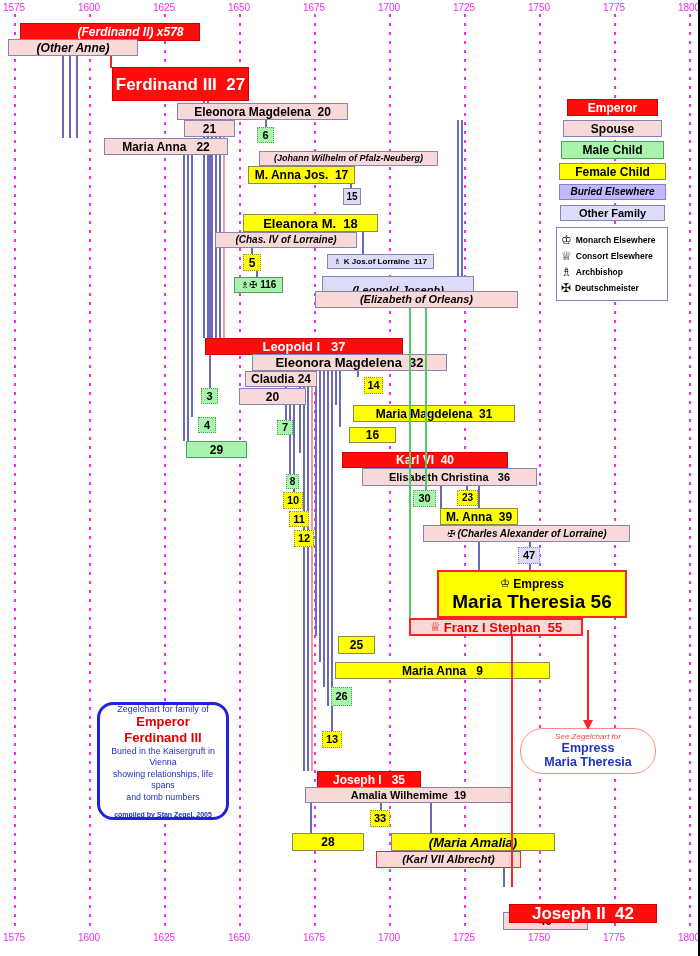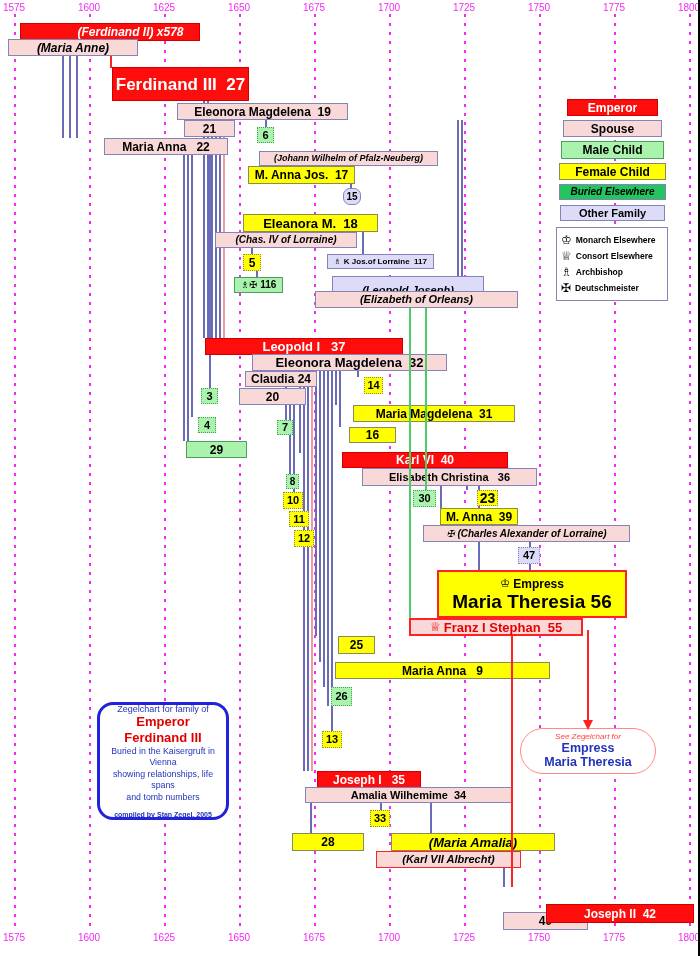--- a/index.html
+++ b/index.html
@@ -15,21 +15,21 @@
   .c-r{background:#ff2222;z-index:5}
   .arrowhead{position:absolute;width:0;height:0;z-index:6;
              border-left:5px solid transparent;border-right:5px solid transparent;border-top:10px solid #ff2222}
   .bar{position:absolute;box-sizing:border-box;display:flex;align-items:center;justify-content:center;
        font-weight:bold;white-space:pre;z-index:2;color:#000;gap:3px;line-height:1}
   .b-emperor{background:#ff0c0c;border:1px solid #d00000;color:#fff}
   .b-spouse{background:#f9d8d8;border:1px solid #8484b8}
   .b-female{background:#ffff00;border:1px solid #8a8a55}
   .b-male{background:#a9f3ad;border:1px solid #4d9f5e}
   .b-other{background:#dcdcf8;border:1px solid #8484b8}
-  .b-elsewhere{background:#22c55e;border:1px solid #8484b8}
+  .b-elsewhere{background:#c4b5fd;border:1px solid #8484b8}
   .b-mt{background:#ffff00;border:2.5px solid #ff2222;flex-direction:column;gap:2px}
   .b-franz{background:#fbd8d8;border:2px solid #ff2222;color:#e80000}
   .b-redborder{background:#fbd8d8;border:1.5px solid #ff2222}
   .dotted{border-style:dotted;border-width:1.5px}
   .it{font-style:italic}
   .icn{font-weight:normal;font-size:0.95em;line-height:1}
   .mt-l2{font-size:19px;font-weight:bold}
   #legendicons{position:absolute;background:#fff;border:1px solid #8484b8;z-index:2;box-sizing:border-box;
                display:flex;flex-direction:column;justify-content:space-evenly;padding:2px 4px}
   .lg-row{display:flex;align-items:center;gap:4px;font-size:8.5px;font-weight:bold;color:#000}
@@ -141,72 +141,72 @@
     <div class="conn c-s" style="left: 529px; top: 542px; height: 5px;"></div>
     <div class="conn c-s" style="left: 529px; top: 564px; height: 6px;"></div>
     <div class="conn c-r" style="left: 511px; top: 636px; height: 251px;"></div>
     <div class="conn c-r" style="left: 587px; top: 630px; height: 90px;"></div>
     <div class="arrowhead" style="left: 583px; top: 720px;"></div>
     <div class="conn c-s" style="left: 310px; top: 803px; height: 30px;"></div>
     <div class="conn c-s" style="left: 380px; top: 803px; height: 7px;"></div>
     <div class="conn c-s" style="left: 430px; top: 803px; height: 30px;"></div>
     <div class="conn c-s" style="left: 503px; top: 868px; height: 19px;"></div>
     <div class="bar b-emperor it" style="left: 20px; top: 23px; width: 180px; height: 18px; font-size: 12px;"><span style="display: flex; align-items: center; gap: 3px; margin-left: 41px;"><span>(Ferdinand II) x578</span></span></div>
-    <div class="bar b-spouse it" style="left: 8px; top: 39px; width: 130px; height: 17px; font-size: 12px;"><span style="display: flex; align-items: center; gap: 3px;"><span>(Maria Anne)</span></span></div>
+    <div class="bar b-spouse it" style="left: 8px; top: 39px; width: 130px; height: 17px; font-size: 12px;"><span style="display: flex; align-items: center; gap: 3px;"><span>(Other Anne)</span></span></div>
     <div class="bar b-emperor" style="left: 112px; top: 67px; width: 137px; height: 34px; font-size: 17px;"><span style="display: flex; align-items: center; gap: 3px;"><span>Ferdinand III  27</span></span></div>
-    <div class="bar b-spouse" style="left: 177px; top: 103px; width: 171px; height: 17px; font-size: 12px;"><span style="display: flex; align-items: center; gap: 3px;"><span>Eleonora Magdelena  19</span></span></div>
+    <div class="bar b-spouse" style="left: 177px; top: 103px; width: 171px; height: 17px; font-size: 12px;"><span style="display: flex; align-items: center; gap: 3px;"><span>Eleonora Magdelena  20</span></span></div>
     <div class="bar b-spouse" style="left: 184px; top: 120px; width: 51px; height: 17px; font-size: 12px;"><span style="display: flex; align-items: center; gap: 3px;"><span>21</span></span></div>
     <div class="bar b-spouse" style="left: 104px; top: 138px; width: 124px; height: 17px; font-size: 12px;"><span style="display: flex; align-items: center; gap: 3px;"><span>Maria Anna   22</span></span></div>
     <div class="bar b-male dotted" style="left: 257px; top: 127px; width: 17px; height: 16px; font-size: 11px;"><span style="display: flex; align-items: center; gap: 3px;"><span>6</span></span></div>
     <div class="bar b-spouse it" style="left: 259px; top: 151px; width: 179px; height: 15px; font-size: 9px;"><span style="display: flex; align-items: center; gap: 3px;"><span>(Johann Wilhelm of Pfalz-Neuberg)</span></span></div>
     <div class="bar b-female" style="left: 248px; top: 166px; width: 107px; height: 18px; font-size: 12px;"><span style="display: flex; align-items: center; gap: 3px;"><span>M. Anna Jos.  17</span></span></div>
-    <div class="bar b-other" style="left: 343px; top: 188px; width: 18px; height: 17px; font-size: 10px; border-radius: 7px;"><span style="display: flex; align-items: center; gap: 3px;"><span>15</span></span></div>
+    <div class="bar b-other" style="left: 343px; top: 188px; width: 18px; height: 17px; font-size: 10px;"><span style="display: flex; align-items: center; gap: 3px;"><span>15</span></span></div>
     <div class="bar b-female" style="left: 243px; top: 214px; width: 135px; height: 18px; font-size: 13px;"><span style="display: flex; align-items: center; gap: 3px;"><span>Eleanora M.  18</span></span></div>
     <div class="bar b-spouse it" style="left: 215px; top: 232px; width: 142px; height: 16px; font-size: 10px;"><span style="display: flex; align-items: center; gap: 3px;"><span>(Chas. IV of Lorraine)</span></span></div>
     <div class="bar b-female dotted" style="left: 243px; top: 254px; width: 18px; height: 17px; font-size: 12px;"><span style="display: flex; align-items: center; gap: 3px;"><span>5</span></span></div>
     <div class="bar b-other" style="left: 327px; top: 254px; width: 107px; height: 15px; font-size: 8px;"><span style="display: flex; align-items: center; gap: 3px;"><span class="icn">♗</span><span>K Jos.of Lorraine  117</span></span></div>
     <div class="bar b-male" style="left: 234px; top: 277px; width: 49px; height: 16px; font-size: 10px;"><span style="display: flex; align-items: center; gap: 3px;"><span class="icn">♗✠</span><span>116</span></span></div>
-    <div class="bar b-other it" style="left: 332px; top: 276px; width: 152px; height: 28px; font-size: 11px;"><span style="display: flex; align-items: center; gap: 3px;"><span>(Leopold Joseph)</span></span></div>
+    <div class="bar b-other it" style="left: 322px; top: 276px; width: 152px; height: 28px; font-size: 11px;"><span style="display: flex; align-items: center; gap: 3px;"><span>(Leopold Joseph)</span></span></div>
     <div class="bar b-spouse it" style="left: 315px; top: 291px; width: 203px; height: 17px; font-size: 11px;"><span style="display: flex; align-items: center; gap: 3px;"><span>(Elizabeth of Orleans)</span></span></div>
     <div class="bar b-emperor" style="left: 205px; top: 338px; width: 198px; height: 17px; font-size: 13px;"><span style="display: flex; align-items: center; gap: 3px;"><span>Leopold I   37</span></span></div>
     <div class="bar b-spouse" style="left: 252px; top: 354px; width: 195px; height: 17px; font-size: 13px;"><span style="display: flex; align-items: center; gap: 3px;"><span>Eleonora Magdelena  32</span></span></div>
     <div class="bar b-spouse" style="left: 245px; top: 371px; width: 72px; height: 16px; font-size: 12px;"><span style="display: flex; align-items: center; gap: 3px;"><span>Claudia 24</span></span></div>
     <div class="bar b-male dotted" style="left: 201px; top: 388px; width: 17px; height: 16px; font-size: 11px;"><span style="display: flex; align-items: center; gap: 3px;"><span>3</span></span></div>
     <div class="bar b-spouse" style="left: 239px; top: 388px; width: 67px; height: 17px; font-size: 12px;"><span style="display: flex; align-items: center; gap: 3px;"><span>20</span></span></div>
     <div class="bar b-female dotted" style="left: 364px; top: 377px; width: 19px; height: 17px; font-size: 11px;"><span style="display: flex; align-items: center; gap: 3px;"><span>14</span></span></div>
     <div class="bar b-female" style="left: 353px; top: 405px; width: 162px; height: 17px; font-size: 12px;"><span style="display: flex; align-items: center; gap: 3px;"><span>Maria Magdelena  31</span></span></div>
     <div class="bar b-male dotted" style="left: 198px; top: 417px; width: 18px; height: 16px; font-size: 11px;"><span style="display: flex; align-items: center; gap: 3px;"><span>4</span></span></div>
     <div class="bar b-male dotted" style="left: 277px; top: 420px; width: 16px; height: 15px; font-size: 11px;"><span style="display: flex; align-items: center; gap: 3px;"><span>7</span></span></div>
     <div class="bar b-female" style="left: 349px; top: 427px; width: 47px; height: 16px; font-size: 12px;"><span style="display: flex; align-items: center; gap: 3px;"><span>16</span></span></div>
     <div class="bar b-male" style="left: 186px; top: 441px; width: 61px; height: 17px; font-size: 12px;"><span style="display: flex; align-items: center; gap: 3px;"><span>29</span></span></div>
     <div class="bar b-emperor" style="left: 342px; top: 452px; width: 166px; height: 16px; font-size: 12px;"><span style="display: flex; align-items: center; gap: 3px;"><span>Karl VI  40</span></span></div>
     <div class="bar b-spouse" style="left: 362px; top: 468px; width: 175px; height: 18px; font-size: 11px;"><span style="display: flex; align-items: center; gap: 3px;"><span>Elisabeth Christina   36</span></span></div>
     <div class="bar b-male dotted" style="left: 286px; top: 474px; width: 13px; height: 15px; font-size: 10px;"><span style="display: flex; align-items: center; gap: 3px;"><span>8</span></span></div>
     <div class="bar b-female dotted" style="left: 283px; top: 492px; width: 20px; height: 17px; font-size: 11px;"><span style="display: flex; align-items: center; gap: 3px;"><span>10</span></span></div>
     <div class="bar b-female dotted" style="left: 289px; top: 511px; width: 20px; height: 16px; font-size: 11px;"><span style="display: flex; align-items: center; gap: 3px;"><span>11</span></span></div>
     <div class="bar b-female dotted" style="left: 294px; top: 530px; width: 20px; height: 17px; font-size: 11px;"><span style="display: flex; align-items: center; gap: 3px;"><span>12</span></span></div>
     <div class="bar b-male dotted" style="left: 413px; top: 490px; width: 23px; height: 17px; font-size: 11px;"><span style="display: flex; align-items: center; gap: 3px;"><span>30</span></span></div>
-    <div class="bar b-female dotted" style="left: 457px; top: 490px; width: 21px; height: 16px; font-size: 14px; margin-left: 20px;"><span style="display: flex; align-items: center; gap: 3px;"><span>23</span></span></div>
+    <div class="bar b-female dotted" style="left: 457px; top: 490px; width: 21px; height: 16px; font-size: 10px;"><span style="display: flex; align-items: center; gap: 3px;"><span>23</span></span></div>
     <div class="bar b-female" style="left: 440px; top: 508px; width: 78px; height: 17px; font-size: 12px;"><span style="display: flex; align-items: center; gap: 3px;"><span>M. Anna  39</span></span></div>
     <div class="bar b-spouse it" style="left: 423px; top: 525px; width: 207px; height: 17px; font-size: 10px;"><span style="display: flex; align-items: center; gap: 3px;"><span class="icn">✠</span><span>(Charles Alexander of Lorraine)</span></span></div>
     <div class="bar b-other dotted" style="left: 518px; top: 547px; width: 22px; height: 17px; font-size: 11px;"><span style="display: flex; align-items: center; gap: 3px;"><span>47</span></span></div>
     <div class="bar b-mt" style="left: 437px; top: 570px; width: 190px; height: 48px; font-size: 12px;"><span style="display: flex; align-items: center; gap: 3px;"><span class="icn">♔</span><span>Empress</span></span><div class="mt-l2">Maria Theresia 56</div></div>
     <div class="bar b-franz" style="left: 409px; top: 618px; width: 174px; height: 18px; font-size: 13px;"><span style="display: flex; align-items: center; gap: 3px;"><span class="icn">♕</span><span>Franz I Stephan  55</span></span></div>
     <div class="bar b-female" style="left: 338px; top: 636px; width: 37px; height: 18px; font-size: 12px;"><span style="display: flex; align-items: center; gap: 3px;"><span>25</span></span></div>
     <div class="bar b-female" style="left: 335px; top: 662px; width: 215px; height: 17px; font-size: 12px;"><span style="display: flex; align-items: center; gap: 3px;"><span>Maria Anna   9</span></span></div>
     <div class="bar b-male dotted" style="left: 331px; top: 687px; width: 21px; height: 19px; font-size: 11px;"><span style="display: flex; align-items: center; gap: 3px;"><span>26</span></span></div>
     <div class="bar b-female dotted" style="left: 322px; top: 731px; width: 20px; height: 17px; font-size: 11px;"><span style="display: flex; align-items: center; gap: 3px;"><span>13</span></span></div>
     <div class="bar b-emperor" style="left: 317px; top: 771px; width: 104px; height: 17px; font-size: 12px;"><span style="display: flex; align-items: center; gap: 3px;"><span>Joseph I   35</span></span></div>
-    <div class="bar b-spouse" style="left: 305px; top: 787px; width: 207px; height: 16px; font-size: 11px;"><span style="display: flex; align-items: center; gap: 3px;"><span>Amalia Wilhemime  34</span></span></div>
+    <div class="bar b-spouse" style="left: 305px; top: 787px; width: 207px; height: 16px; font-size: 11px;"><span style="display: flex; align-items: center; gap: 3px;"><span>Amalia Wilhemime  19</span></span></div>
     <div class="bar b-female dotted" style="left: 370px; top: 810px; width: 20px; height: 17px; font-size: 11px;"><span style="display: flex; align-items: center; gap: 3px;"><span>33</span></span></div>
     <div class="bar b-female" style="left: 292px; top: 833px; width: 72px; height: 18px; font-size: 12px;"><span style="display: flex; align-items: center; gap: 3px;"><span>28</span></span></div>
     <div class="bar b-female it" style="left: 391px; top: 833px; width: 164px; height: 18px; font-size: 13px;"><span style="display: flex; align-items: center; gap: 3px;"><span>(Maria Amalia)</span></span></div>
     <div class="bar b-redborder it" style="left: 376px; top: 851px; width: 145px; height: 17px; font-size: 11px;"><span style="display: flex; align-items: center; gap: 3px;"><span>(Karl VII Albrecht)</span></span></div>
     <div class="bar b-spouse" style="left: 503px; top: 887px; width: 85px; height: 18px; font-size: 12px; margin-top: 25px;"><span style="display: flex; align-items: center; gap: 3px;"><span>49</span></span></div>
-    <div class="bar b-emperor" style="left: 509px; top: 904px; width: 148px; height: 19px; font-size: 12px; margin-left: 37px;"><span style="display: flex; align-items: center; gap: 3px;"><span>Joseph II  42</span></span></div>
+    <div class="bar b-emperor" style="left: 509px; top: 904px; width: 148px; height: 19px; font-size: 17px;"><span style="display: flex; align-items: center; gap: 3px;"><span>Joseph II  42</span></span></div>
     <div class="bar b-emperor" style="left: 567px; top: 99px; width: 91px; height: 17px; font-size: 12px;"><span style="display: flex; align-items: center; gap: 3px;"><span>Emperor</span></span></div>
     <div class="bar b-spouse" style="left: 563px; top: 120px; width: 99px; height: 17px; font-size: 12px;"><span style="display: flex; align-items: center; gap: 3px;"><span>Spouse</span></span></div>
     <div class="bar b-male" style="left: 561px; top: 141px; width: 103px; height: 18px; font-size: 12px;"><span style="display: flex; align-items: center; gap: 3px;"><span>Male Child</span></span></div>
     <div class="bar b-female" style="left: 559px; top: 163px; width: 107px; height: 17px; font-size: 12px;"><span style="display: flex; align-items: flex-end; gap: 3px;"><span>Female Child</span></span></div>
     <div class="bar b-elsewhere it" style="left: 559px; top: 184px; width: 107px; height: 16px; font-size: 10px;"><span style="display: flex; align-items: center; gap: 3px;"><span>Buried Elsewhere</span></span></div>
     <div class="bar b-other" style="left: 560px; top: 205px; width: 105px; height: 16px; font-size: 11px;"><span style="display: flex; align-items: center; gap: 3px;"><span>Other Family</span></span></div>
     <div class="" id="legendicons" style="left: 556px; top: 227px; width: 112px; height: 74px;">
       <div class="lg-row">
         <span class="icn">♔</span>
         <span>Monarch Elsewhere</span>

